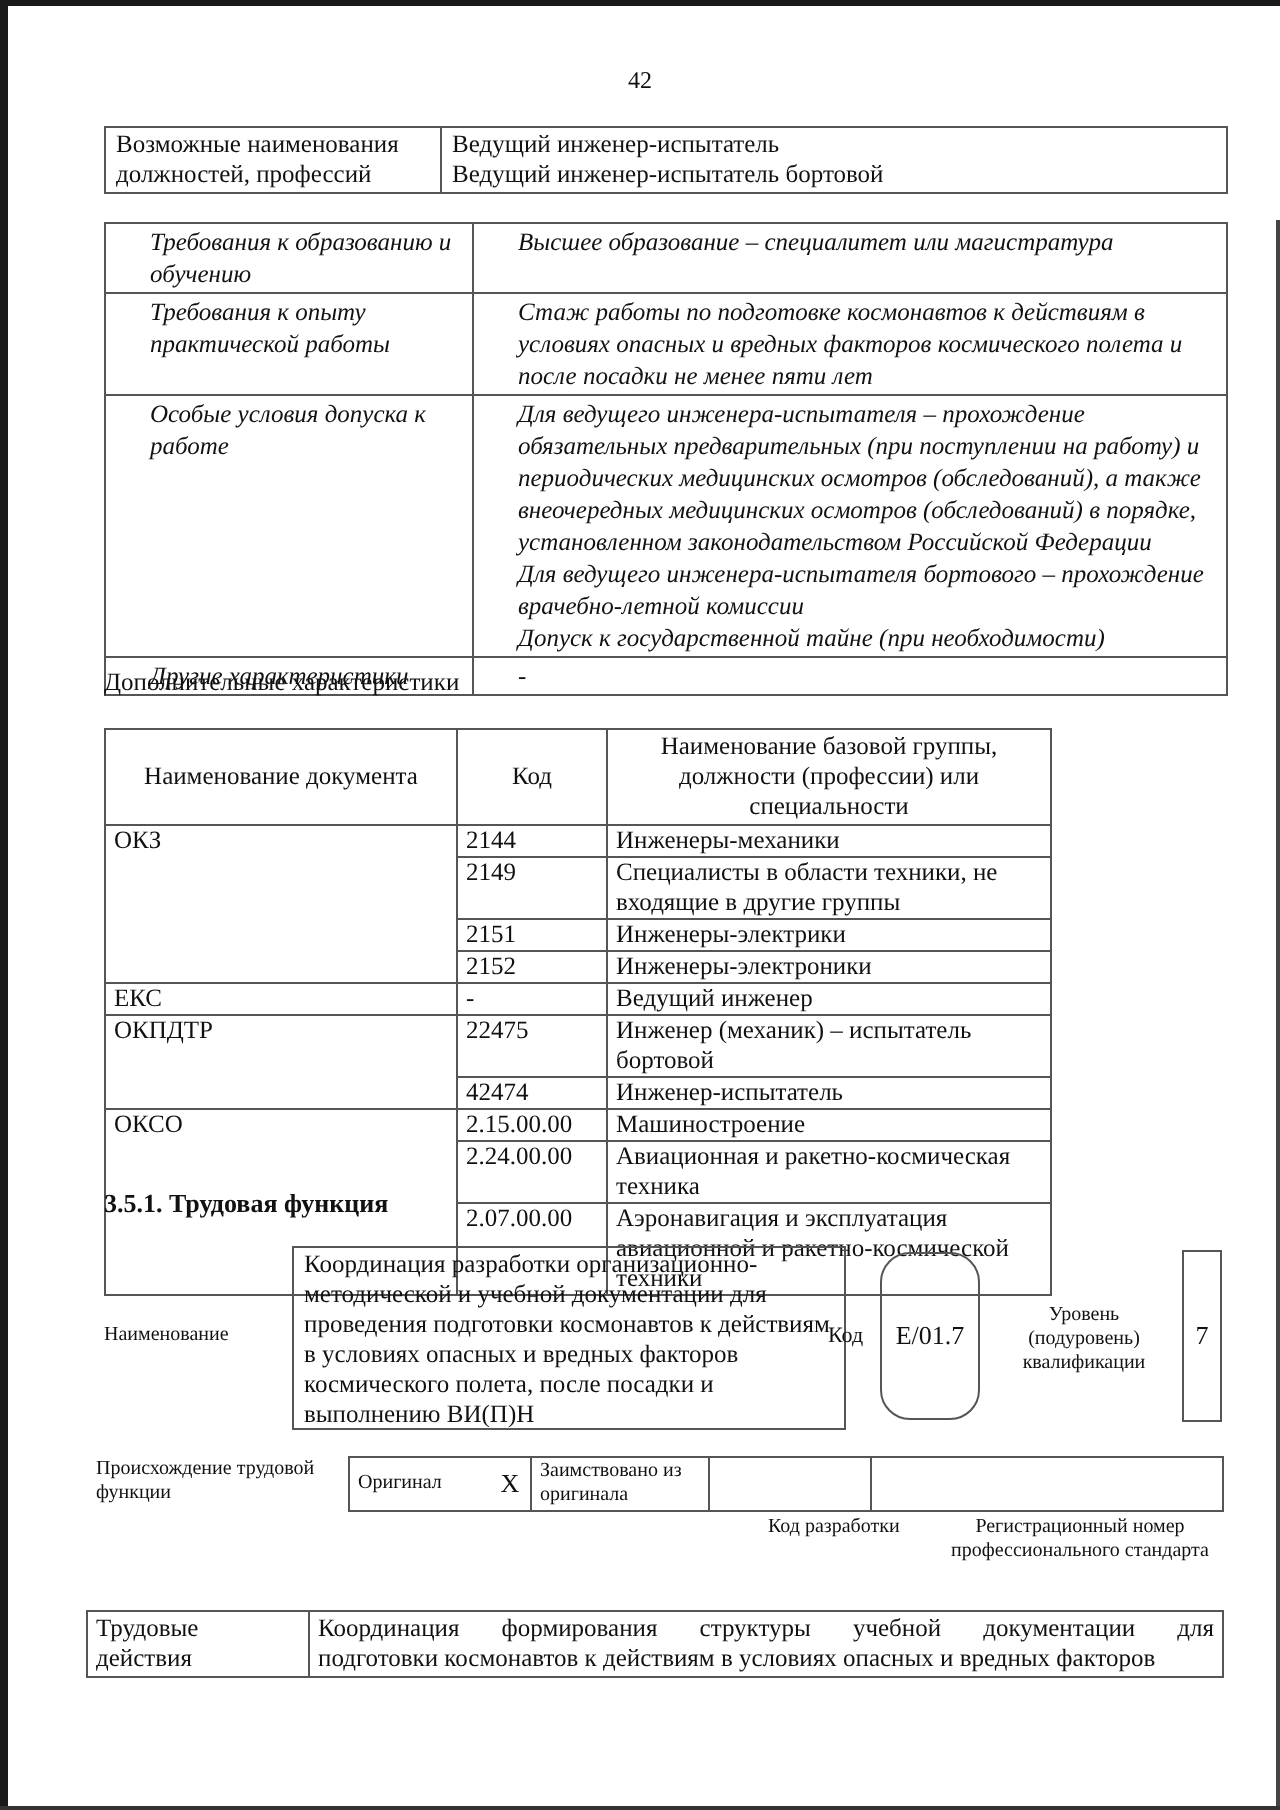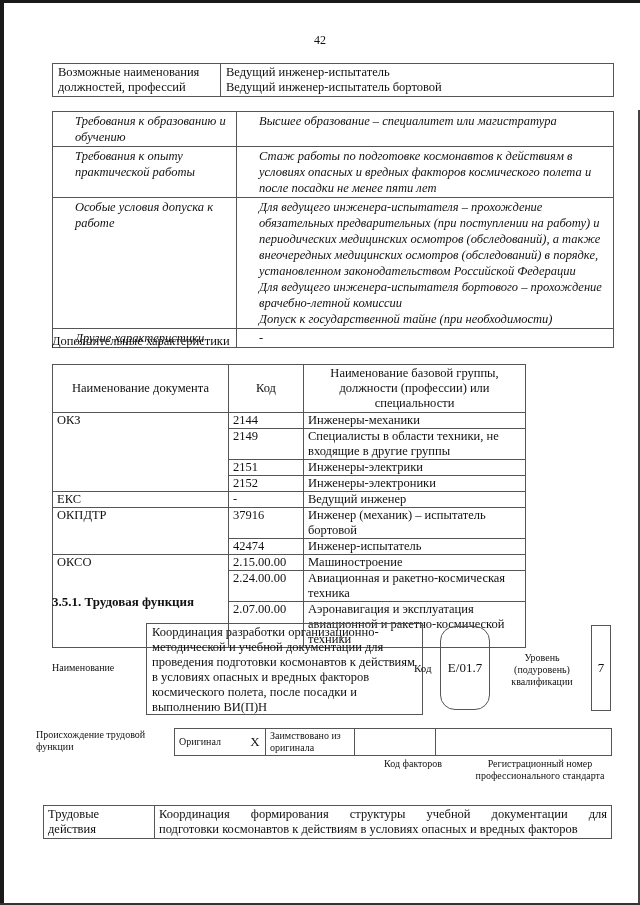--- a/index.html
+++ b/index.html
@@ -118,21 +118,21 @@
     <td>2152</td>
     <td>Инженеры-электроники</td>
   </tr>
   <tr>
     <td>ЕКС</td>
     <td>-</td>
     <td>Ведущий инженер</td>
   </tr>
   <tr>
     <td rowspan="2">ОКПДТР</td>
-    <td>37916</td>
+    <td>22475</td>
     <td>Инженер (механик) – испытатель бортовой</td>
   </tr>
   <tr>
     <td>42474</td>
     <td>Инженер-испытатель</td>
   </tr>
   <tr>
     <td rowspan="3">ОКСО</td>
     <td>2.15.00.00</td>
     <td>Машиностроение</td>
@@ -152,35 +152,35 @@
 
 <div class="lbl-small" style="left:52px;top:662px;">Наименование</div>
 <div class="box fn-name">Координация разработки организационно-методической и учебной документации для проведения подготовки космонавтов к действиям в условиях опасных и вредных факторов космического полета, после посадки и выполнению ВИ(П)Н</div>
 
 <div class="lbl-small" style="left:414px;top:662px;font-size:11px;">Код</div>
 <div class="box code-box">E/01.7</div>
 
 <div class="lbl-small" style="left:502px;top:652px;width:80px;text-align:center;">Уровень (подуровень) квалификации</div>
 <div class="box lvl-box">7</div>
 
-<div class="lbl-small" style="left:36px;top:729px;width:120px;">Происхождение трудовой функции</div>
+<div class="lbl-small" style="left:48px;top:729px;width:120px;">Происхождение трудовой функции</div>
 
 <table class="t4">
   <tbody>
       <tr>
     <td style="width:62px;border-right:none;">Оригинал</td>
     <td style="width:12px;border-left:none;font-size:13px;text-align:center;">X</td>
     <td style="width:80px;">Заимствовано из оригинала</td>
     <td style="width:72px;"></td>
     <td></td>
   </tr>
 </tbody>
   </table>
 
-<div class="lbl-small" style="left:384px;top:758px;">Код факторов</div>
+<div class="lbl-small" style="left:384px;top:758px;">Код разработки</div>
 <div class="lbl-small" style="left:470px;top:758px;width:140px;text-align:center;">Регистрационный номер профессионального стандарта</div>
 
 <table class="t5">
   <tbody>
       <tr>
     <td style="width:102px">Трудовые действия</td>
     <td>
       <div class="justify">Координация формирования структуры учебной документации для</div>
       <div>подготовки космонавтов к действиям в условиях опасных и вредных факторов</div>
     </td>

